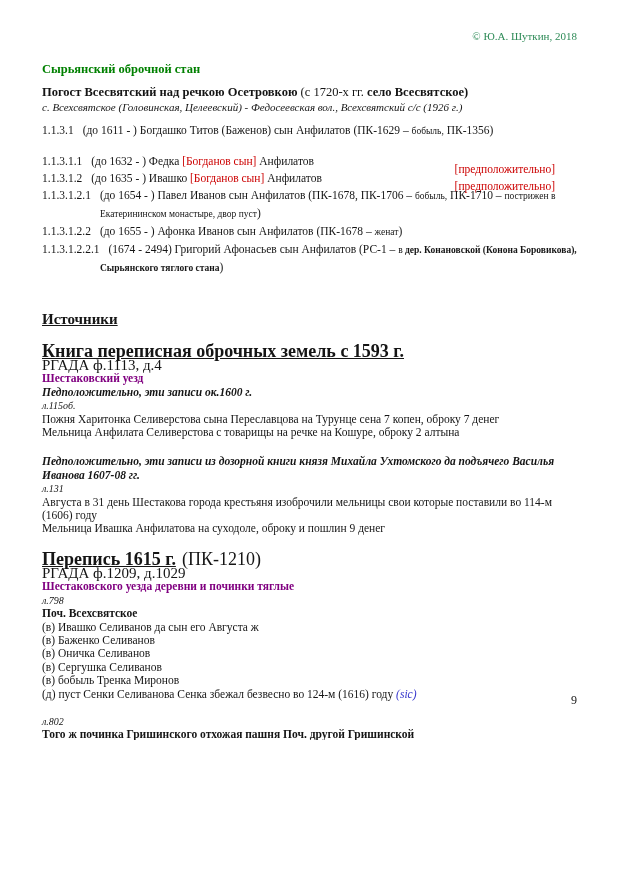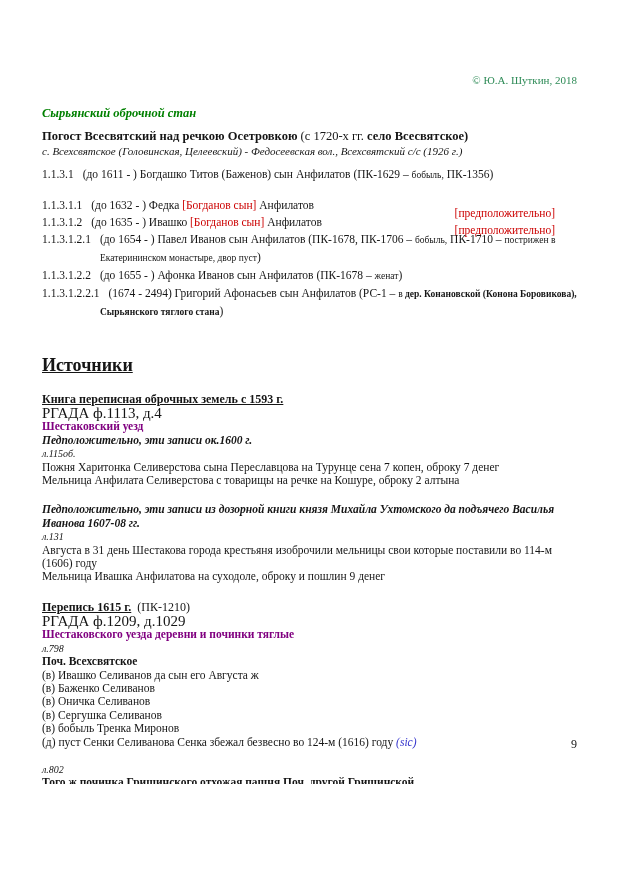--- a/index.html
+++ b/index.html
@@ -6,40 +6,39 @@
   .page {
     position:relative;
     width:621px; height:740px;
     background:#ffffff;
     box-sizing:border-box;
     padding:30px 44px 0 42px;
     font-family:"Liberation Serif","DejaVu Serif",serif;
     font-size:11.5px;
     color:#151515;
     overflow:hidden;
-    margin-top:44px;
   }
   .copyright { text-align:right; color:#2e8b57; font-size:11px; }
-  .stan-title { color:#008000; font-weight:bold; font-size:12.5px; margin-top:20px;font-style:italic; }
+  .stan-title { color:#008000; font-weight:bold; font-size:12.5px; margin-top:20px; }
   .pogost { font-size:12.5px; margin-top:8px; line-height:15px; }
   .b { font-weight:bold; }
   .subtitle { font-style:italic; font-size:11px; margin-top:1px; }
 
   .entries { margin-top:9px; }
   .entry { position:relative; padding-left:58px; text-indent:-58px; line-height:17px; }
   .entry .num { margin-right:9px; }
   .mb13 { margin-bottom:13px; }
   .red { color:#cc0000; }
   .sm { font-size:9.5px; }
   .smb { font-size:9.5px; font-weight:bold; }
   .flag { position:absolute; right:22px; top:8px; text-indent:0; }
 
-  .sources-heading { font-weight:bold; text-decoration:underline; font-size:18px; margin-top:34px; }
+  .sources-heading { font-weight:bold; text-decoration:underline; font-size:15px; margin-top:34px; }
   .src { line-height:13.4px; }
-  .src-title { font-size:12px; margin-top:15px; line-height:16px; }
+  .src-title { font-size:18px; margin-top:15px; line-height:16px; }
   .src-title .u { font-weight:bold; text-decoration:underline; }
   .src-title .suffix { margin-left:6px; }
   .archive { font-size:15px; }
   .uyezd { color:#800080; font-weight:bold; }
   .note { font-weight:bold; font-style:italic; }
   .folio { font-style:italic; font-size:10px; }
   .mt16 { margin-top:16px; }
   .mt14 { margin-top:14px; }
   .sic { color:#3333cc; font-style:italic; }
   .page-num { position:absolute; right:44px; bottom:32px; font-size:12px; }

